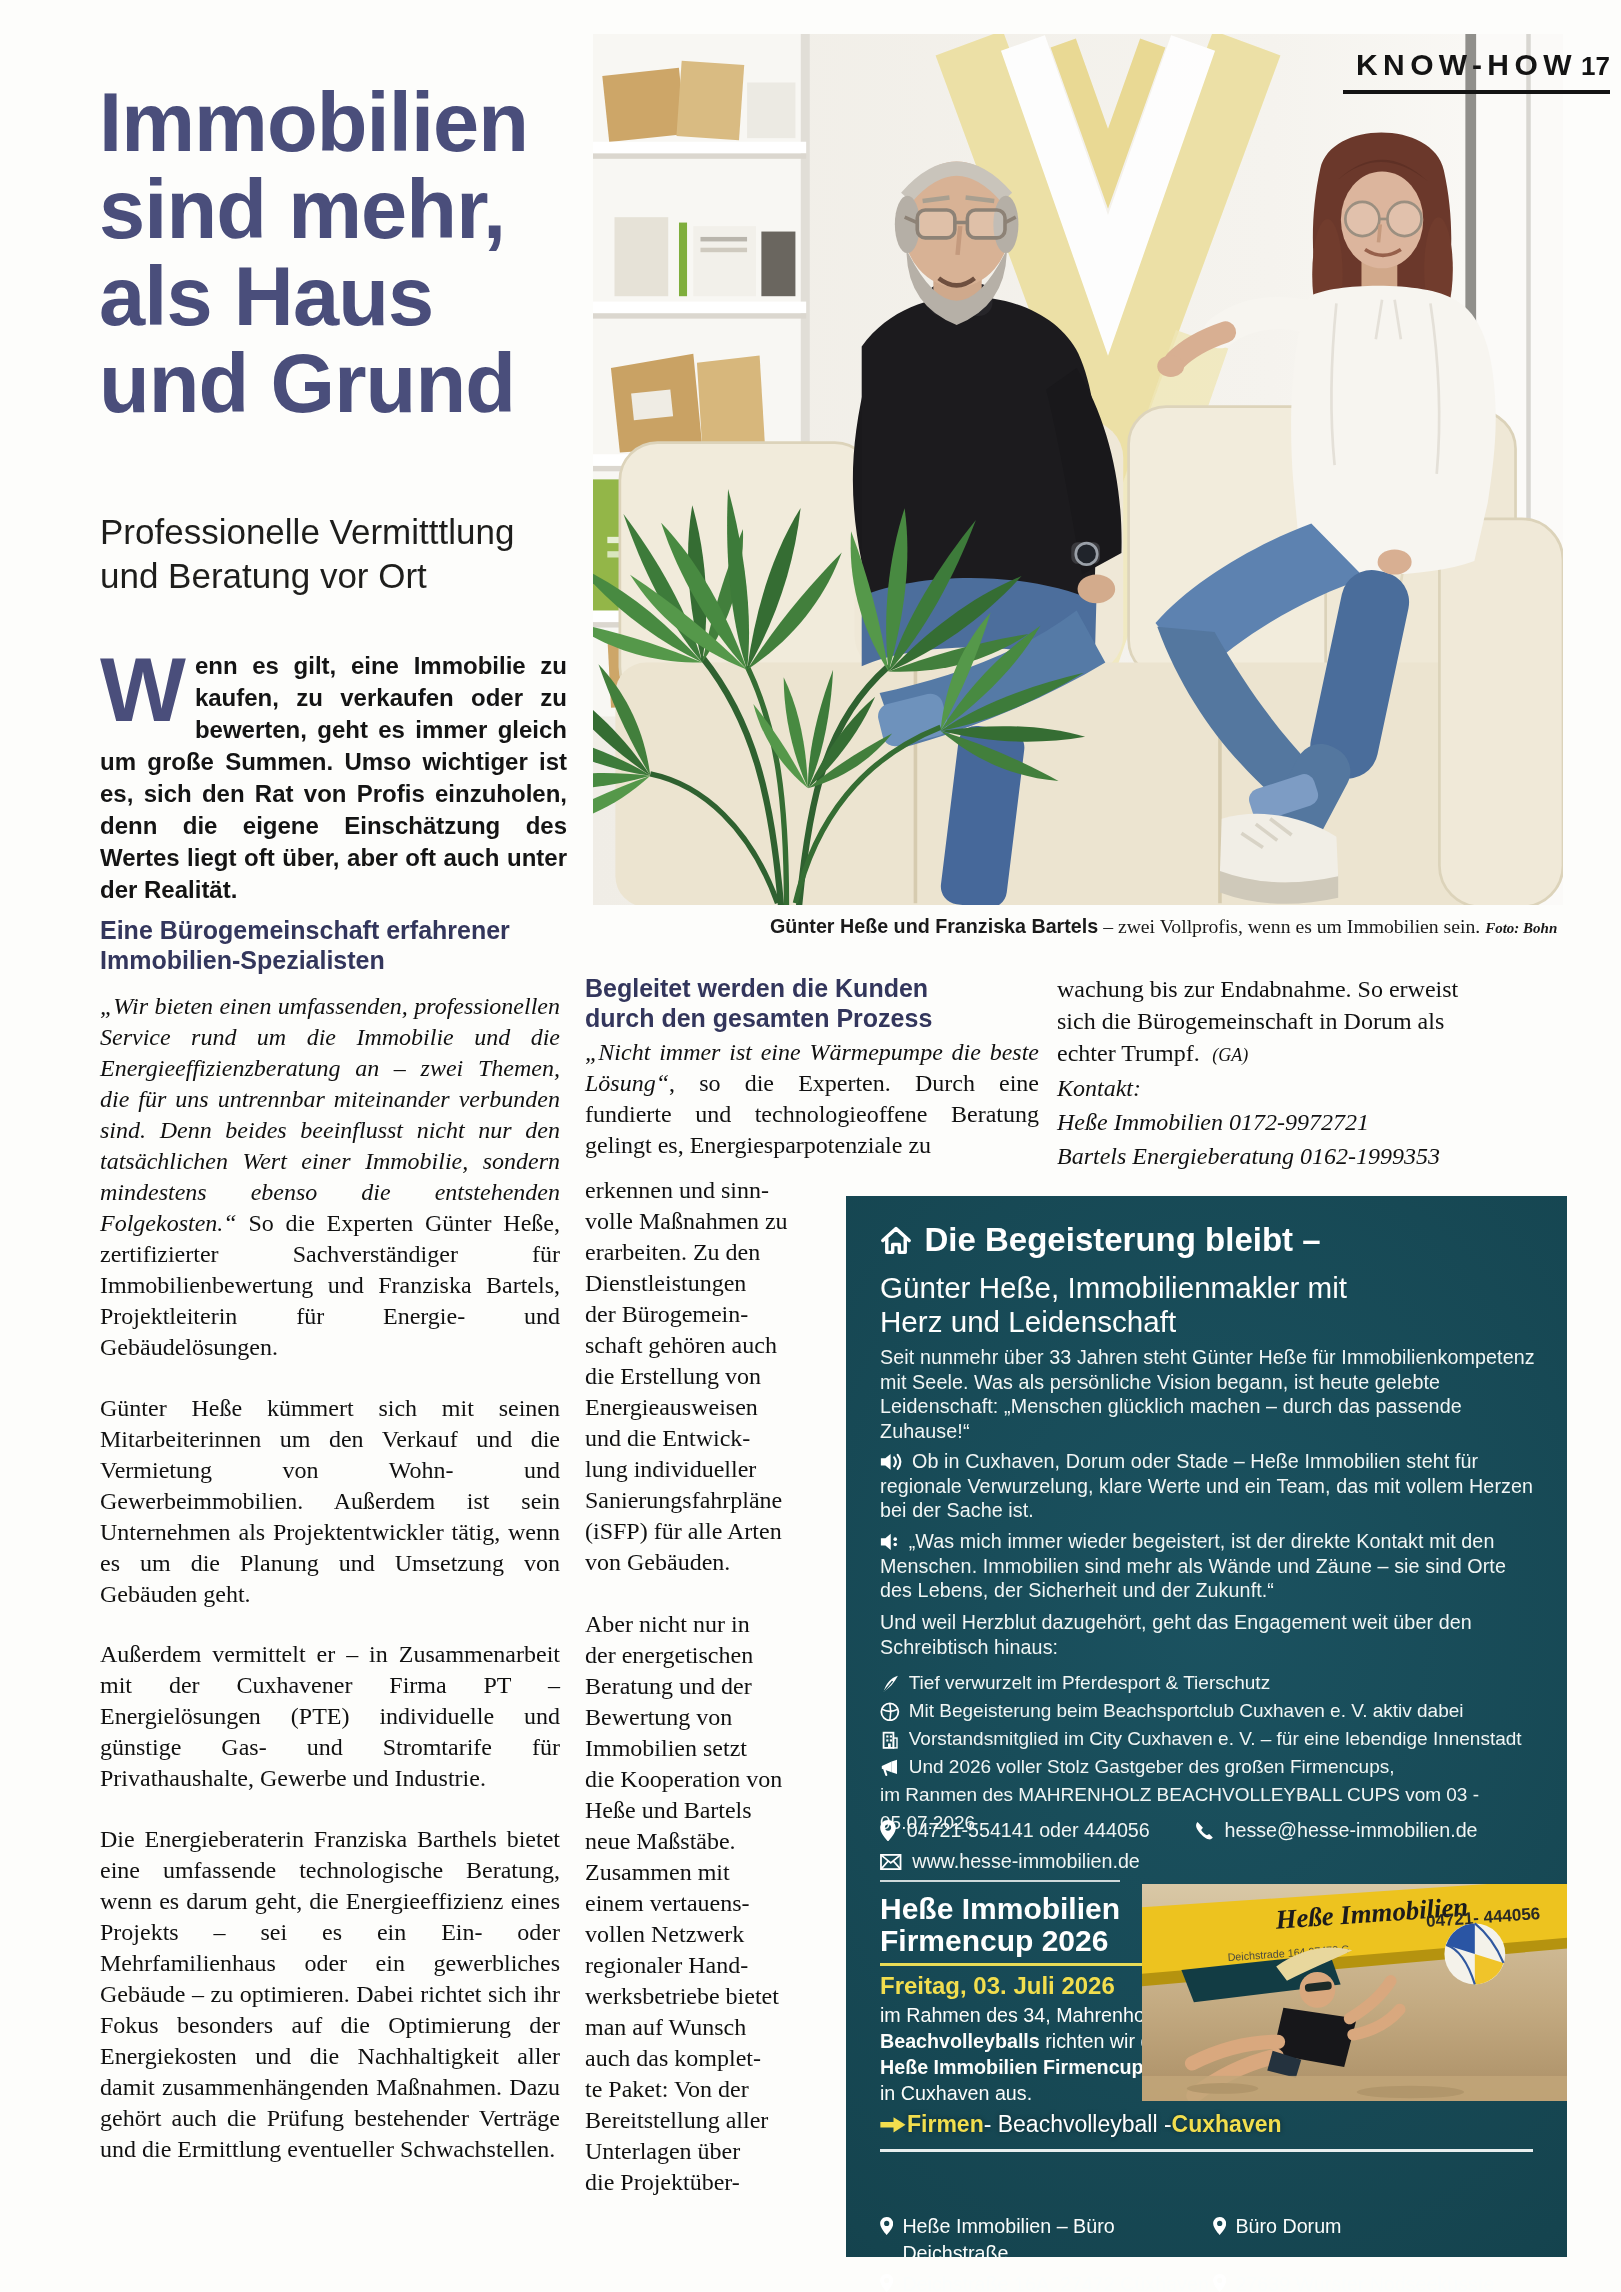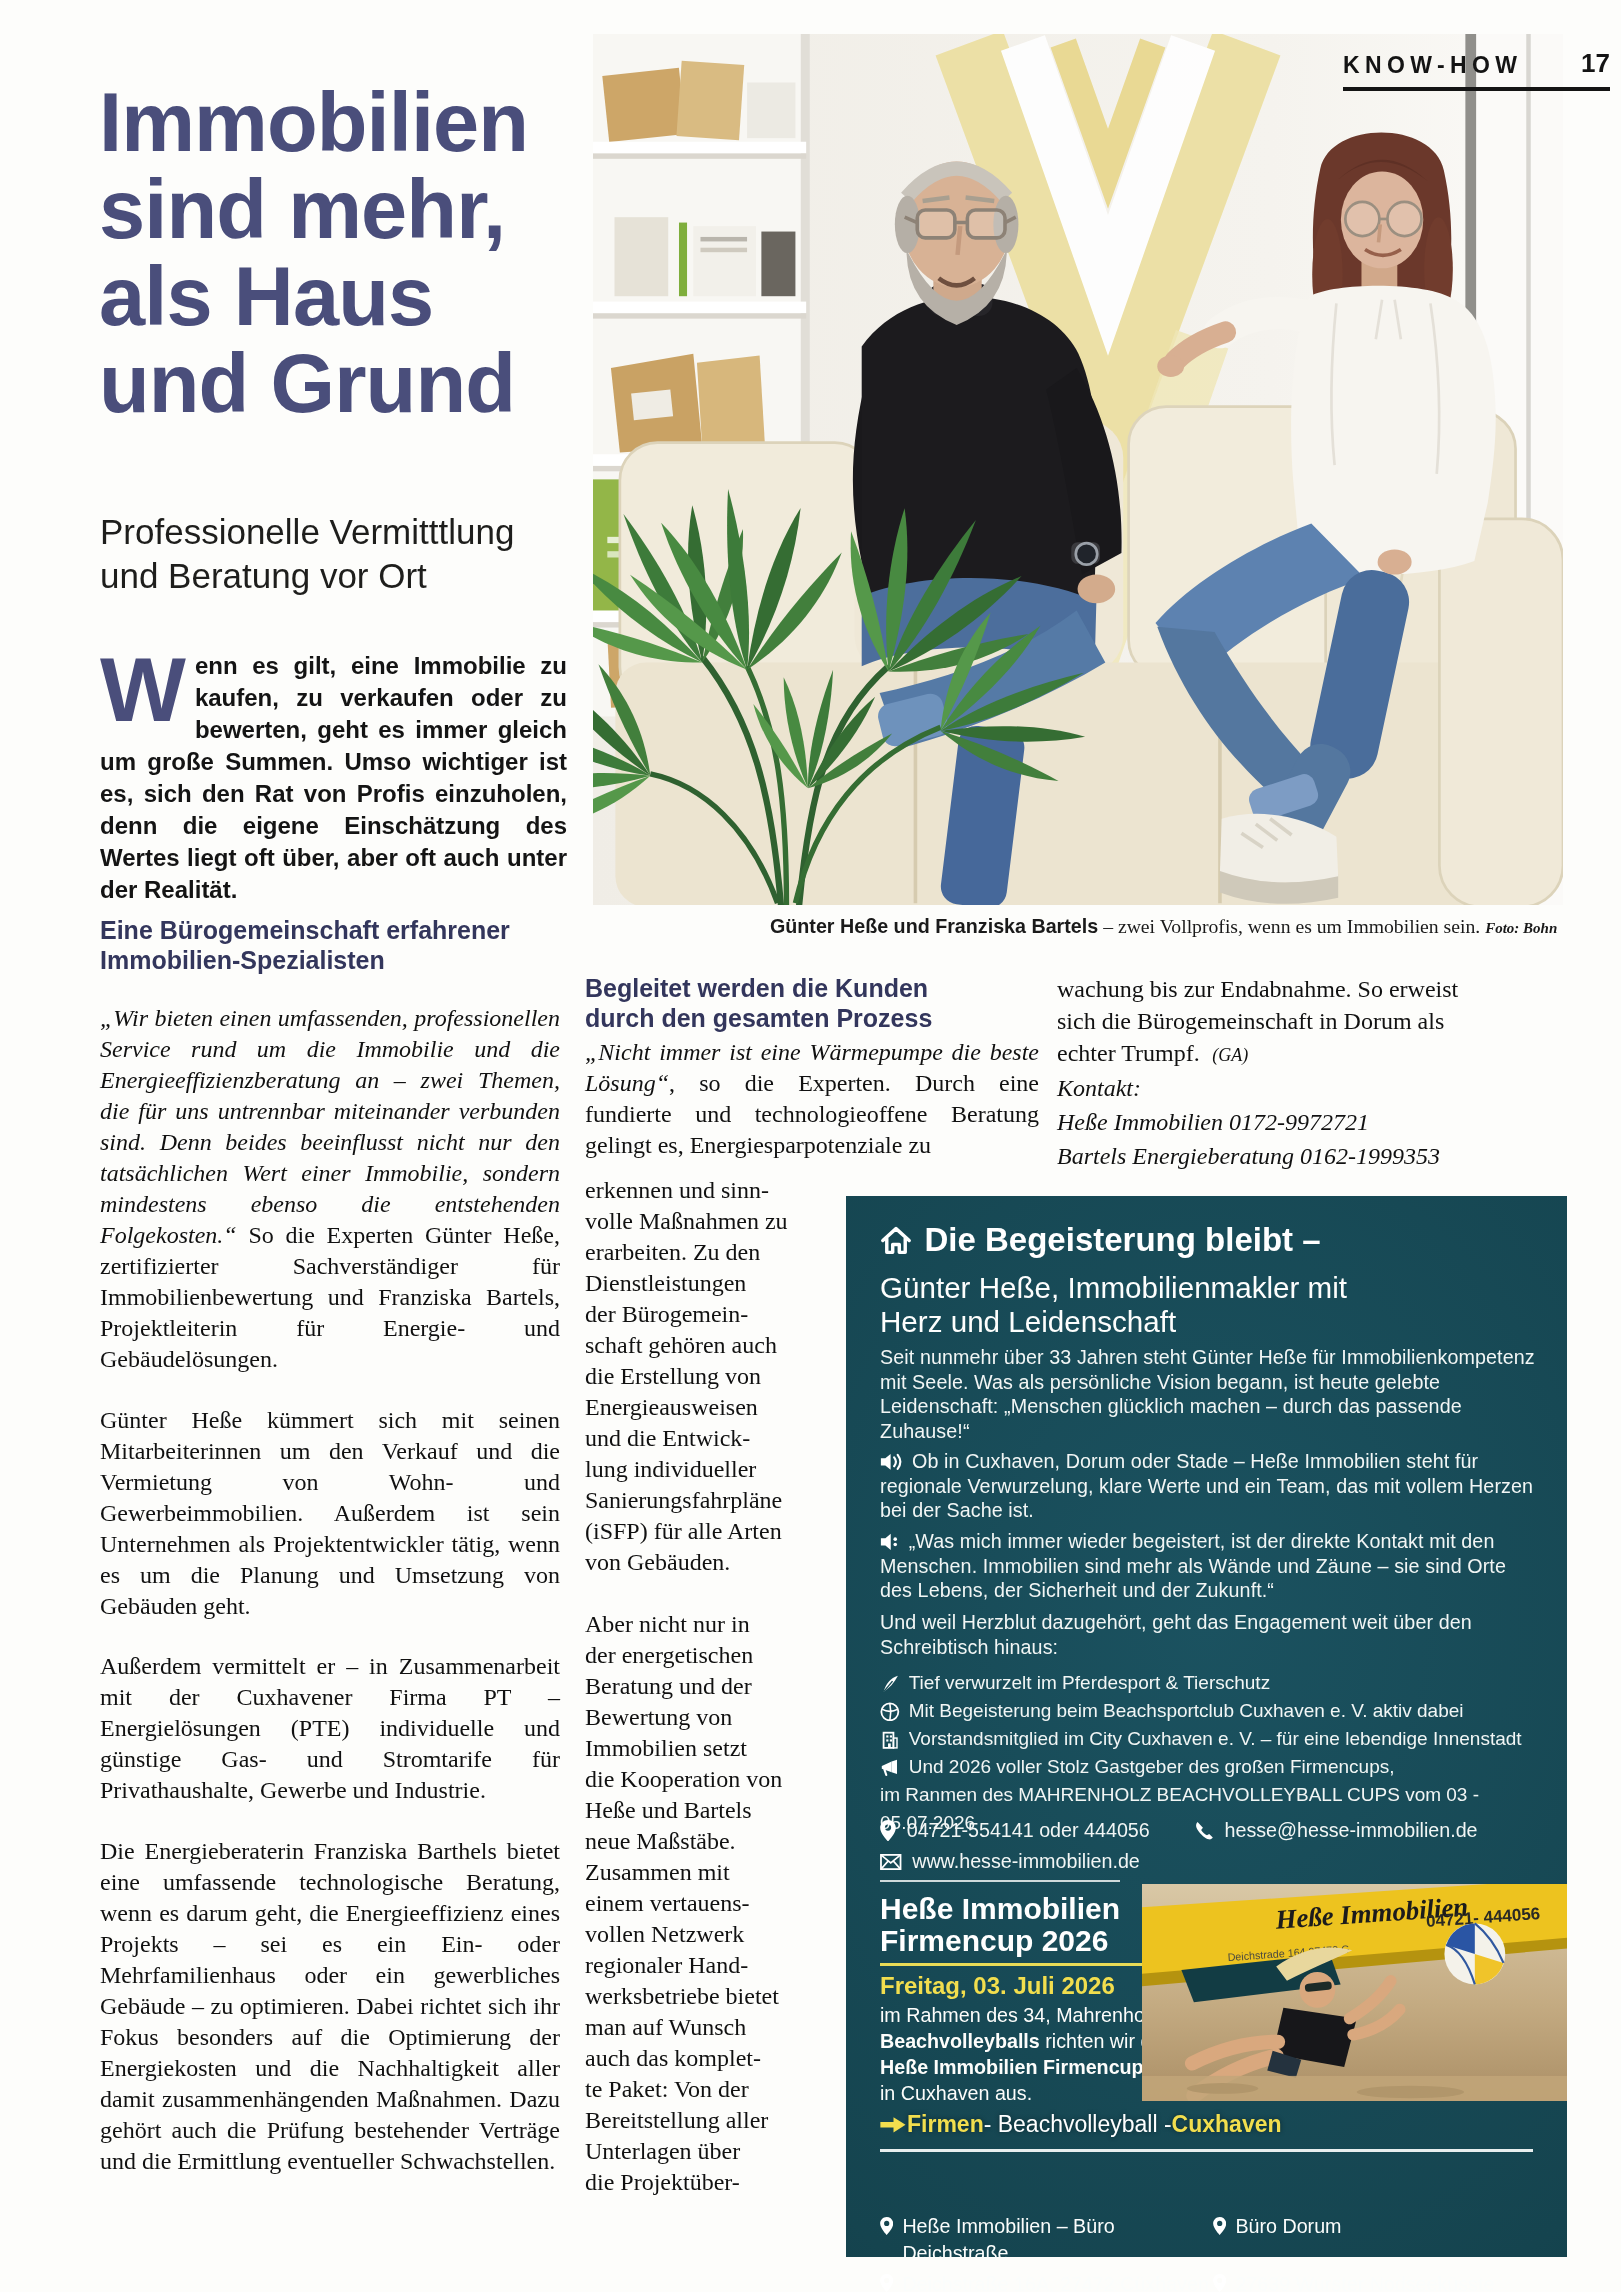--- a/index.html
+++ b/index.html
@@ -3,21 +3,21 @@
 <meta charset="utf-8">
 <style>
   html,body{margin:0;padding:0;background:#9a9a9a;}
   .page{position:relative;width:1621px;height:2293px;background:#fdfdfb;overflow:hidden;
         font-family:"Liberation Sans","DejaVu Sans",sans-serif;color:#151515;}
   .abs{position:absolute;}
 
   
   .knowhow{position:absolute;left:1343px;top:48px;width:267px;display:flex;justify-content:space-between;
            align-items:flex-end;border-bottom:4.5px solid #141414;padding-bottom:8px;z-index:6;}
-  .knowhow .kh{font-weight:700;font-size:23px;letter-spacing:5.4px;color:#141414;}
+  .knowhow .kh{font-weight:700;font-size:30px;letter-spacing:5.4px;color:#141414;margin-left:13px;}
   .knowhow .pn{font-weight:700;font-size:26px;color:#141414;}
 
   
   .headline{position:absolute;left:99px;top:79px;width:502px;z-index:2;}
   .headline div{font-weight:700;font-size:83px;line-height:87px;letter-spacing:-0.9px;color:#4a4e7b;}
   .subhead{position:absolute;left:100px;top:510px;width:484px;font-size:35px;line-height:44px;color:#1e1e1c;}
   .intro{position:absolute;left:100px;top:650px;width:467px;font-weight:700;font-size:24px;line-height:32px;
          color:#141414;text-align:justify;}
   .dropcap{float:left;font-weight:700;font-size:91px;line-height:72px;color:#4a4e7b;margin:3.6px 9px 0 0;}
 
@@ -26,21 +26,21 @@
   .photo svg{display:block;width:100%;height:100%;}
   .caption{position:absolute;left:770px;top:915px;width:806px;font-size:19.7px;color:#1a1a1a;white-space:nowrap;}
   .caption .cb{font-weight:700;font-family:"Liberation Sans",sans-serif;}
   .caption .cr{font-family:"Liberation Serif","DejaVu Serif",serif;}
   .caption .cc{font-family:"Liberation Serif",serif;font-style:italic;font-weight:700;font-size:15px;}
 
   
   .serif{font-family:"Liberation Serif","DejaVu Serif",serif;}
   .colhead{font-weight:700;font-size:25px;line-height:30px;color:#33365c;}
   .col1{position:absolute;left:100px;top:915px;width:460px;}
-  .col1 .body{margin-top:28px;}
+  .col1 .body{margin-top:16px;}
   .col1 p{margin:0 0 29.6px 0;font-size:24px;line-height:31px;text-align:justify;color:#111;}
   .ital{font-style:italic;}
   .col2h{position:absolute;left:585px;top:973px;width:457px;}
   .col2wide{position:absolute;left:585px;top:1037px;width:454px;font-size:24px;line-height:31px;
             text-align:justify;color:#111;}
   .col2narrow{position:absolute;left:585px;top:1175px;width:262px;font-size:24px;line-height:31px;
               color:#111;white-space:pre-line;}
   .col3{position:absolute;left:1057px;top:973px;width:512px;font-size:24px;line-height:32px;color:#111;}
   .col3 .blk{white-space:pre-line;}
   .col3 .ga{font-size:18px;font-style:italic;margin-left:12.5px;}

